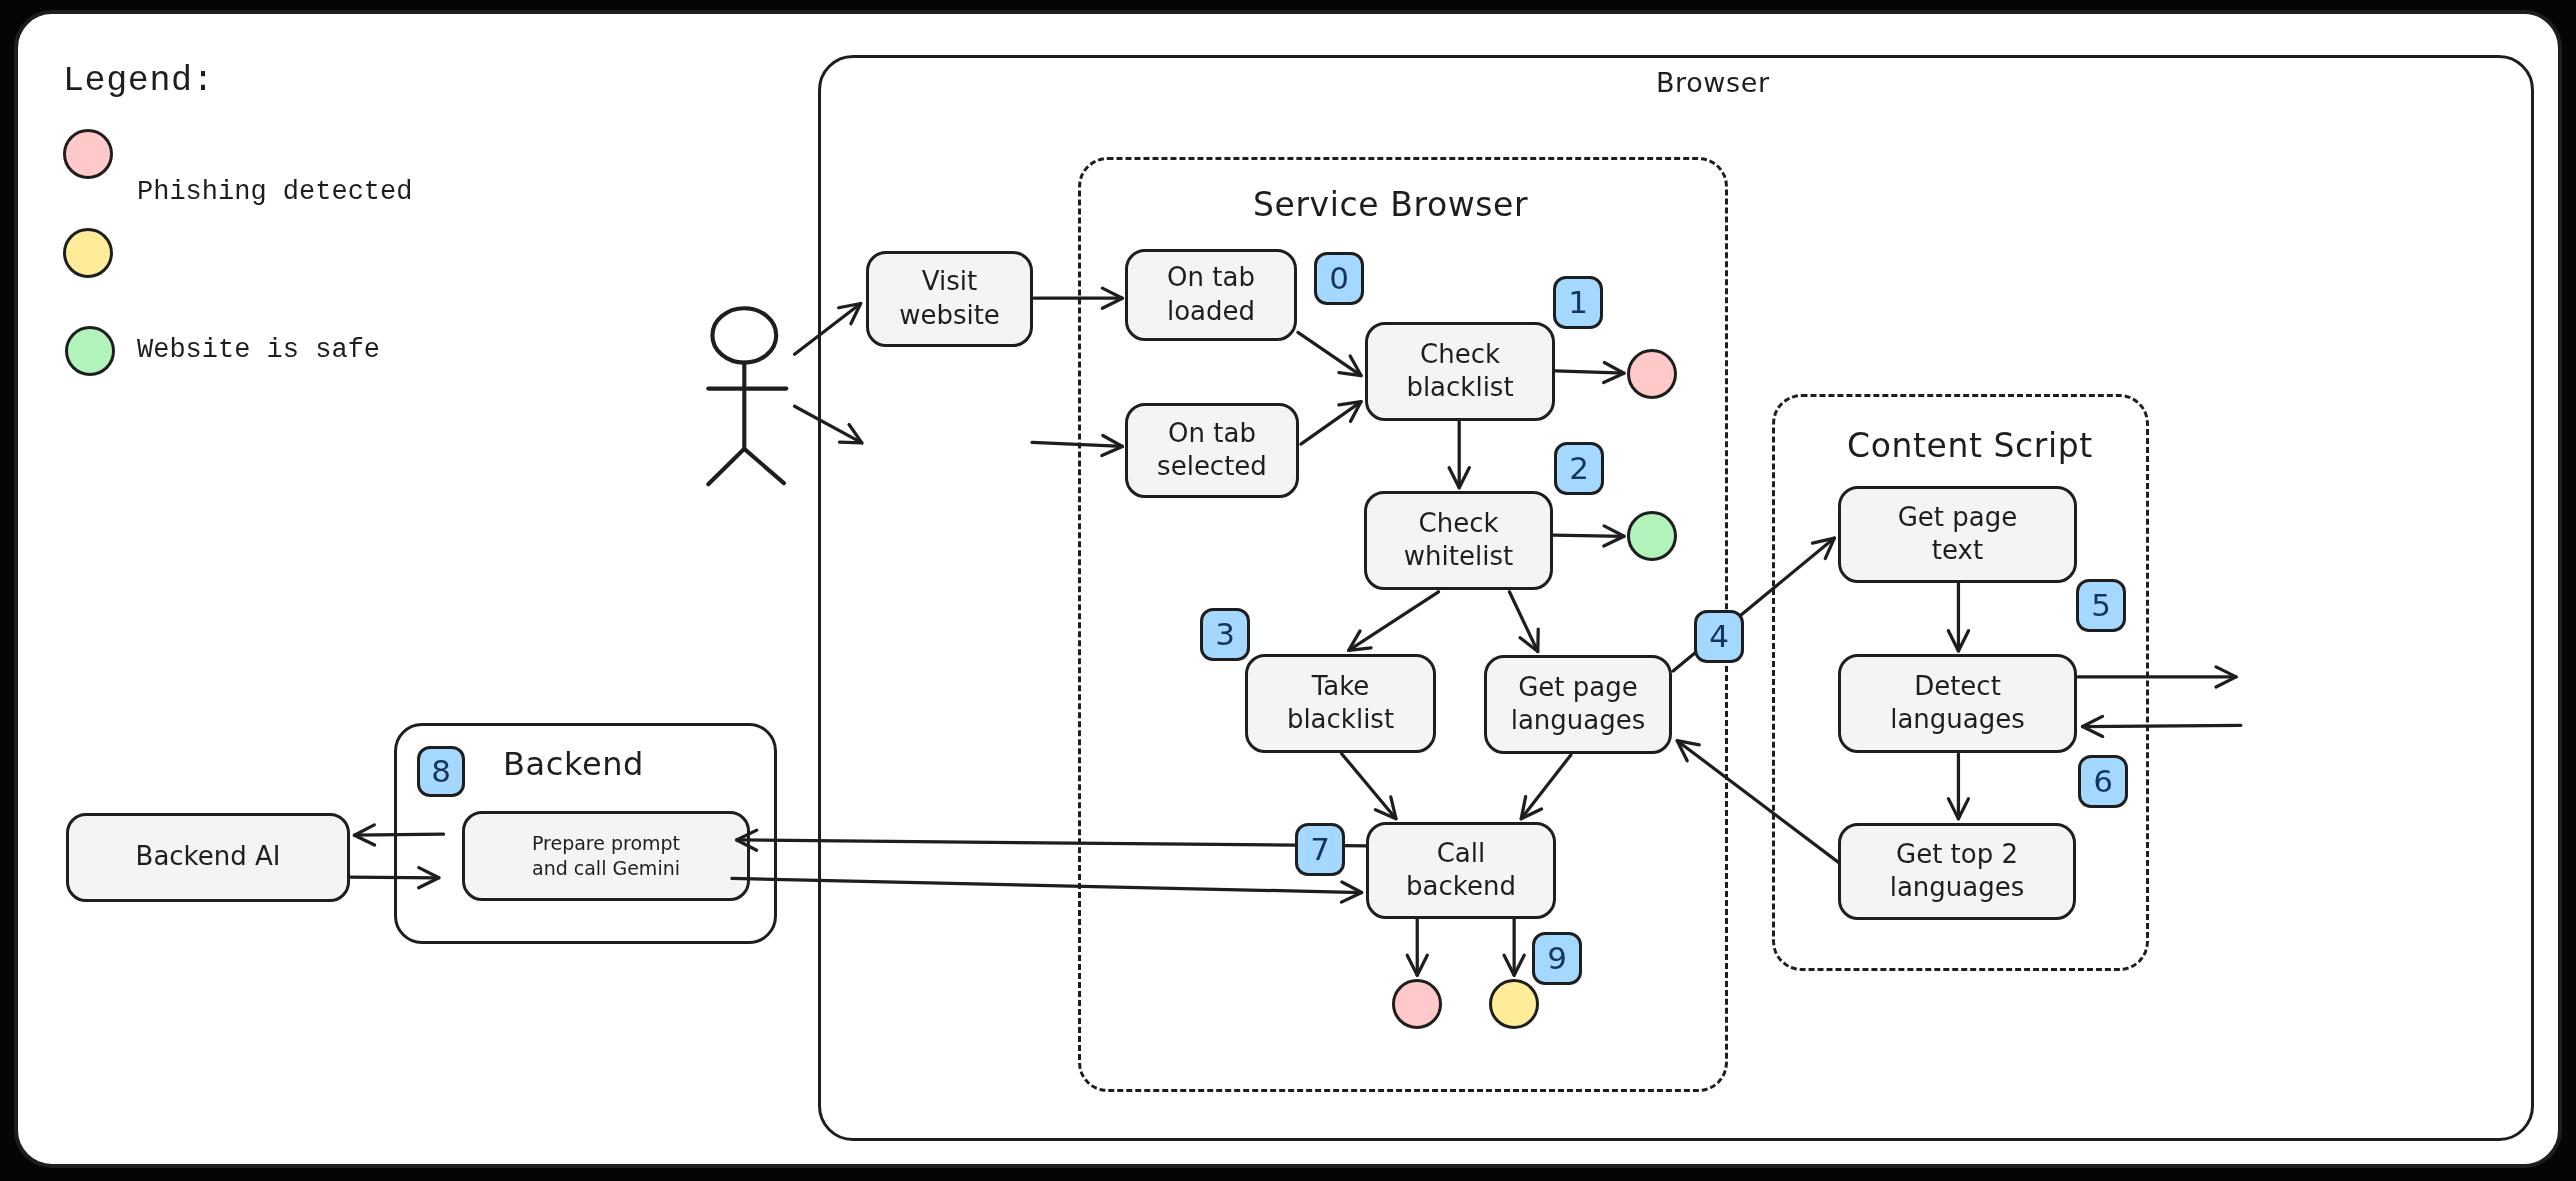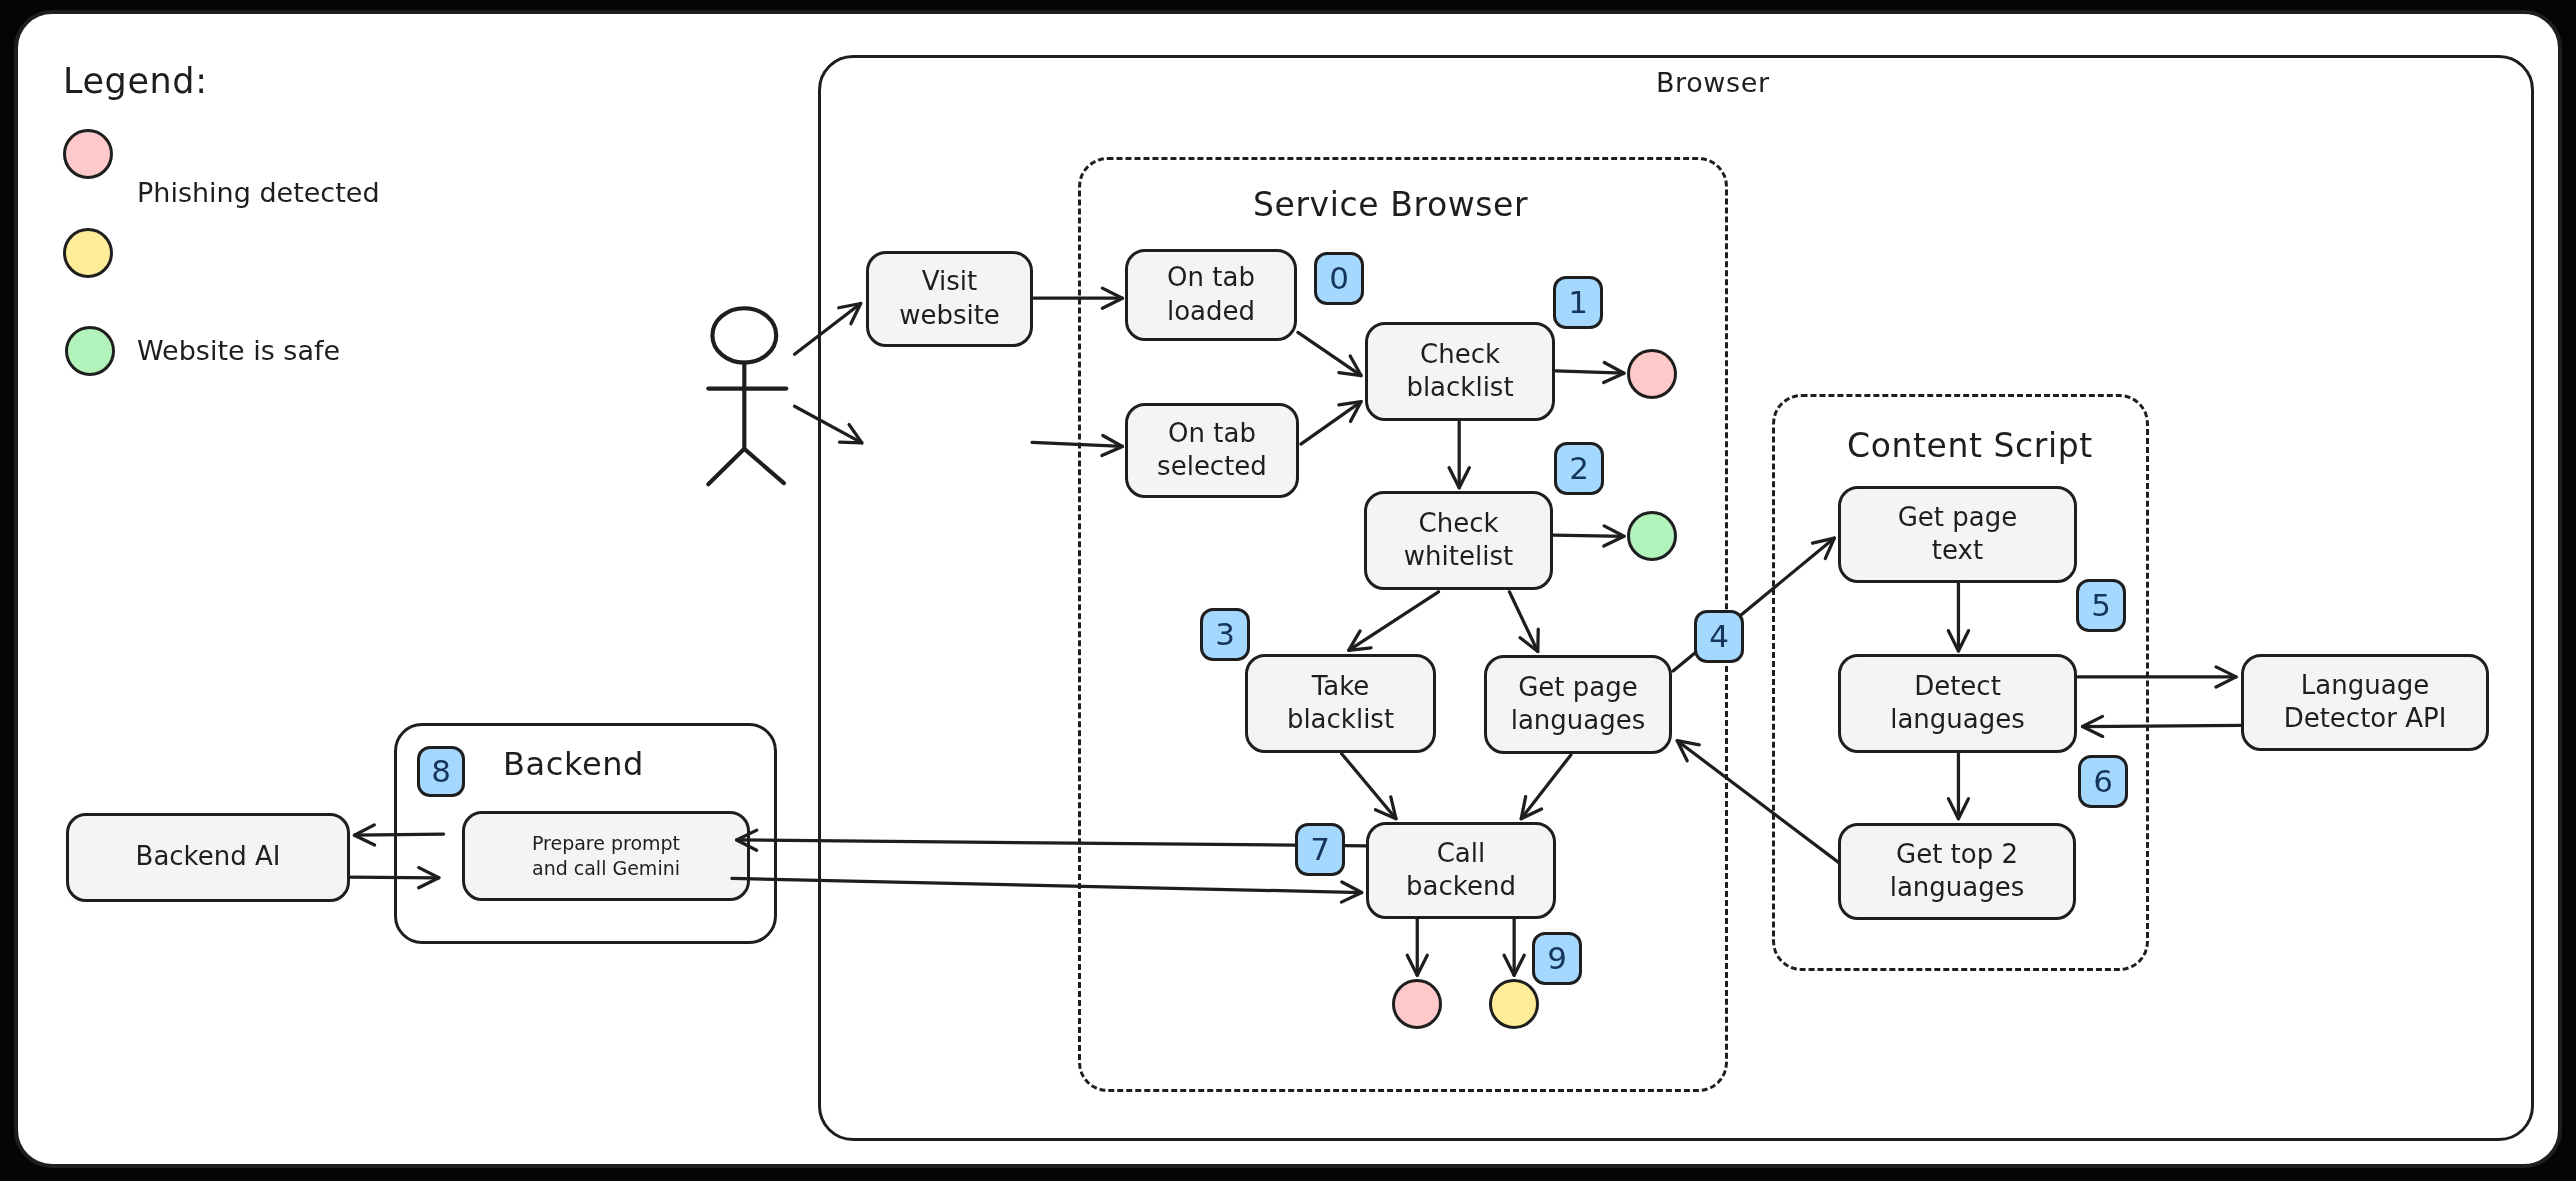--- a/index.html
+++ b/index.html
@@ -9,21 +9,21 @@
     font-family:"DejaVu Sans", sans-serif;
     color:#1e1e1e;
     position:relative;
     overflow:hidden;
   }
   .frame{
     position:absolute;left:14px;top:9.5px;width:2548px;height:1158px;
     background:#ffffff;border:4.1px solid #1e1e1e;border-radius:38px;
     box-sizing:border-box;
   }
-  .abs{position:absolute;box-sizing:border-box;}
+  .abs{position:absolute;box-sizing:border-box;font-family:Liberation Mono, monospace;}
   
   .container{
     position:absolute;box-sizing:border-box;
     border:3.5px solid #1e1e1e;border-radius:33px;background:transparent;
   }
   .container.dashed{border-style:dashed;border-width:3.2px;border-radius:29.5px;}
   .container-title{
     position:absolute;white-space:nowrap;
     font-size:33px;color:#1e1e1e;letter-spacing:0.6px;
   }
@@ -93,22 +93,20 @@
   <div class="node" style="left:1466px;top:641px;width:188px;height:99px;">Get page
 languages</div>
   <div class="node" style="left:1348px;top:808px;width:190px;height:97px;">Call
 backend</div>
   <div class="node" style="left:1820px;top:472px;width:239px;height:97px;">Get page
 text</div>
   <div class="node" style="left:1820px;top:640px;width:239px;height:99px;">Detect
 languages</div>
   <div class="node" style="left:1820px;top:809px;width:238px;height:97px;">Get top 2
 languages</div>
-  <div class="node" style="left:2223px;top:640px;width:248px;height:97px;">Language
-Detector API</div>
   <div class="node" style="left:444px;top:797px;width:288px;height:90px;font-size:19px;">Prepare prompt
 and call Gemini</div>
   <div class="node" style="left:48px;top:799px;width:284px;height:89px;">Backend AI</div>
 
   <div class="dot pink" style="left:1609px;top:335px;"></div>
   <div class="dot green" style="left:1609px;top:497px;"></div>
   <div class="dot pink" style="left:1374px;top:965px;"></div>
   <div class="dot yellow" style="left:1471px;top:965px;"></div>
 
   <svg class="overlay" width="2548" height="1158" viewBox="0 0 4312 1960">

